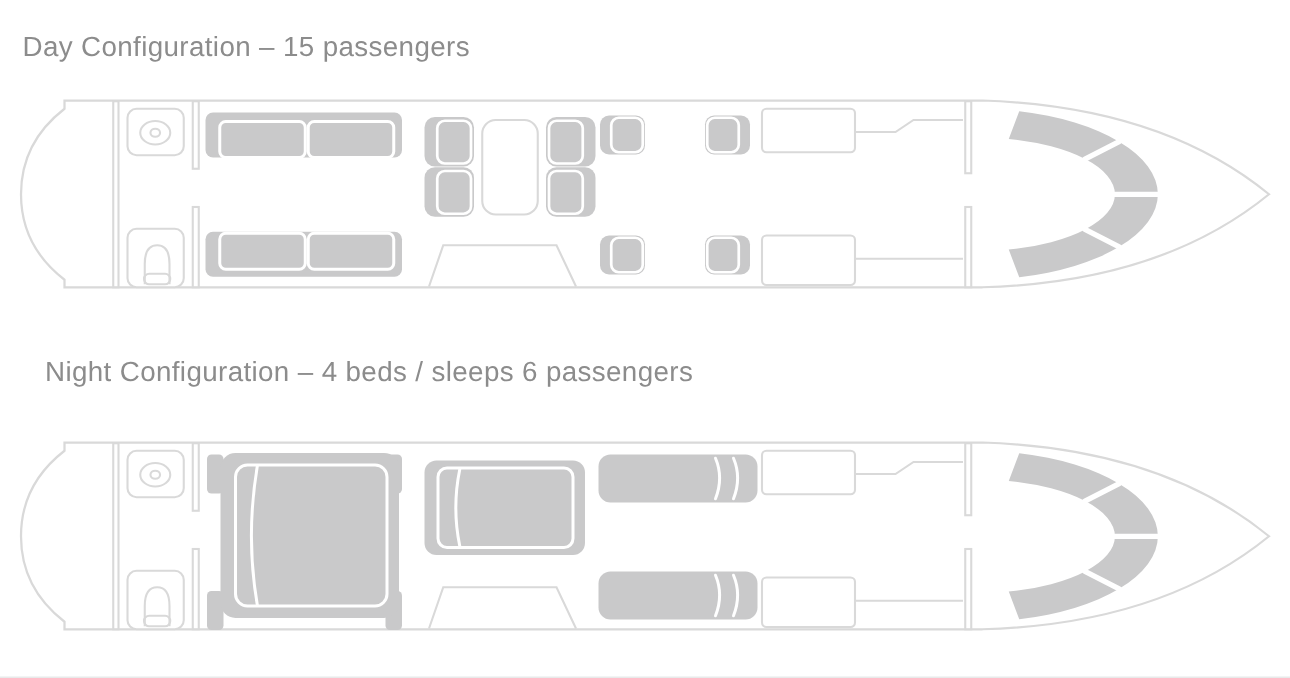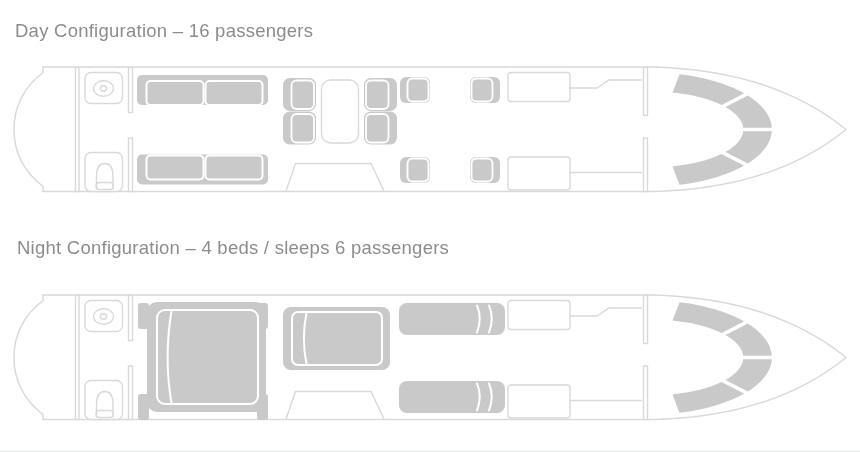--- a/index.html
+++ b/index.html
@@ -20,39 +20,39 @@
   .heading{
     position:absolute;
     font-size:18.5px;
     line-height:1.15;
     font-weight:400;
     letter-spacing:.25px;
     color:var(--heading-text);
     white-space:nowrap;
   }
   .heading.day{left:15px;top:20px;}
-  .heading.night{left:17px;top:237px;}
+  .heading.night{left:30px;top:237px;}
   svg.floorplans{position:absolute;left:0;top:0;}
   .ol{fill:#ffffff;stroke:var(--outline);stroke-width:1.4;}
   .ol15{fill:#ffffff;stroke:var(--outline);stroke-width:1.5;}
   .olx{fill:none;stroke:var(--outline);stroke-width:1.4;}
   .fur{fill:var(--furniture-fill);stroke:none;}
   .seam{fill:var(--furniture-fill);stroke:var(--seam-white);}
   .seamline{fill:none;stroke:var(--seam-white);stroke-linecap:round;}
   .bottom-divider{
     position:absolute;left:0;bottom:0;width:860px;height:1px;
     background:var(--bottom-divider);
   }
 </style>
 </head>
 <body>
 
 <div class="stage">
 
-  <div class="heading day">Day Configuration – 16 passengers</div>
+  <div class="heading day">Day Configuration – 15 passengers</div>
   <div class="heading night">Night Configuration – 4 beds / sleeps 6 passengers</div>
 
   <svg class="floorplans" width="860" height="452" viewBox="0 0 860 452">
 
     <defs>
       <g id="shell">
 
         <path class="ol15" d="M43,67 L655,67 C745,70 805,96 846,129.5
                  C805,163 745,189 655,191.5 L43,191.5 L43,186.5
                  C23,171 14,151 14,129.5 C14,108 23,88 43,72.5 Z"></path>

